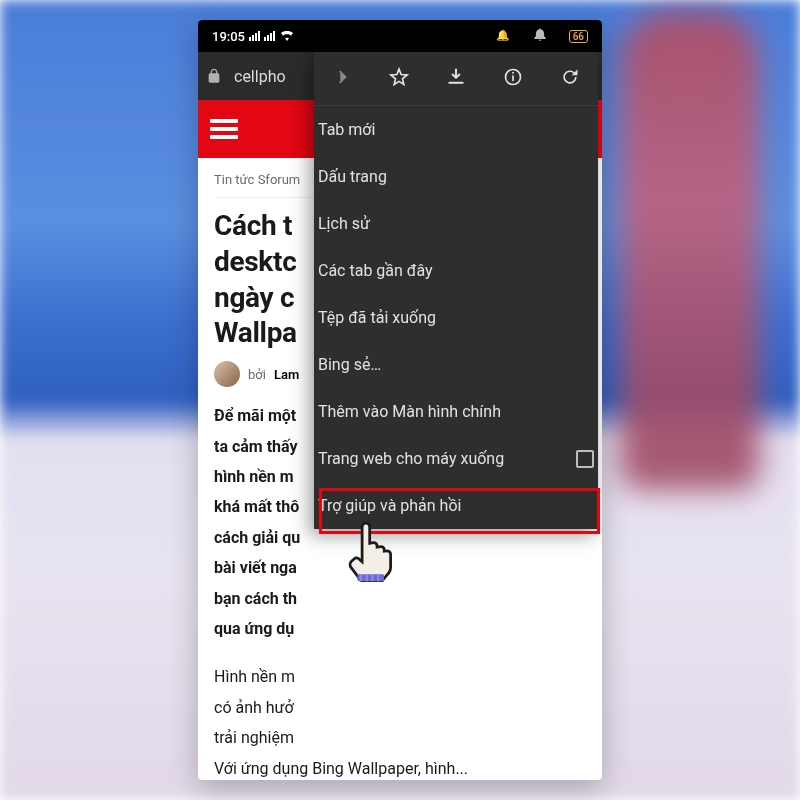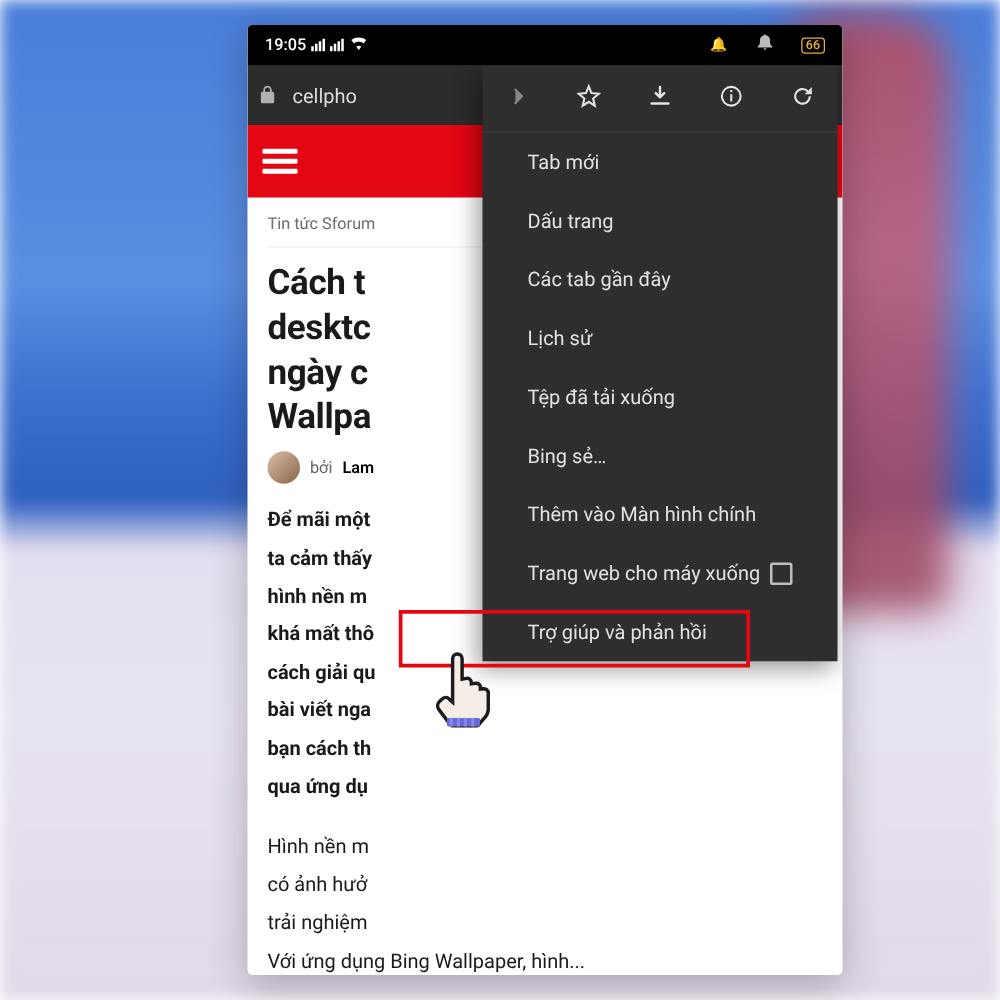--- a/index.html
+++ b/index.html
@@ -26,21 +26,21 @@
     width: 140px; height: 480px;
     background: linear-gradient(180deg, #b04d63 0%, #c0607c 40%, #a04b66 80%);
     border-radius: 50px 50px 20px 20px;
     filter: blur(14px);
     opacity: 0.9;
   }
   .phone-wrap {
     position: absolute;
     left: 198px;
     top: 20px;
-    width: 476px;
+    width: 404px;
     height: 760px;
     background: #fff;
     border-radius: 4px;
     box-shadow: 0 8px 30px rgba(0,0,0,0.25);
     z-index: 1;
     overflow: hidden;
   }
   .status-bar {
     height: 32px;
     background: #000;
@@ -149,21 +149,21 @@
   }
   .menu-icons {
     display: flex;
     align-items: center;
     justify-content: space-around;
     height: 54px;
     border-bottom: 1px solid #3c3c3c;
   }
   .menu-icons .icon { fill: #e2e2e2; width: 20px; height: 20px; }
   .menu-item {
-    padding: 14px 36px;
+    padding: 14px 4px;
     display: flex;
     align-items: center;
     justify-content: space-between;
   }
   .menu-item span { pointer-events: none; }
   .checkbox {
     width: 18px; height: 18px; border: 2px solid #bdbdbd; border-radius: 2px;
   }
   .highlight-box {
     position: absolute;
@@ -288,24 +288,24 @@
           </svg>
       </span>
     </div>
     <div class="menu-item">
         <span>Tab mới</span>
       </div>
     <div class="menu-item">
         <span>Dấu trang</span>
       </div>
     <div class="menu-item">
+        <span>Lịch sử</span>
+      </div>
+    <div class="menu-item">
         <span>Các tab gần đây</span>
-      </div>
-    <div class="menu-item">
-        <span>Lịch sử</span>
       </div>
     <div class="menu-item">
         <span>Tệp đã tải xuống</span>
       </div>
     <div class="menu-item">
         <span>Bing sẻ…</span>
       </div>
     <div class="menu-item">
         <span>Thêm vào Màn hình chính</span>
       </div>

